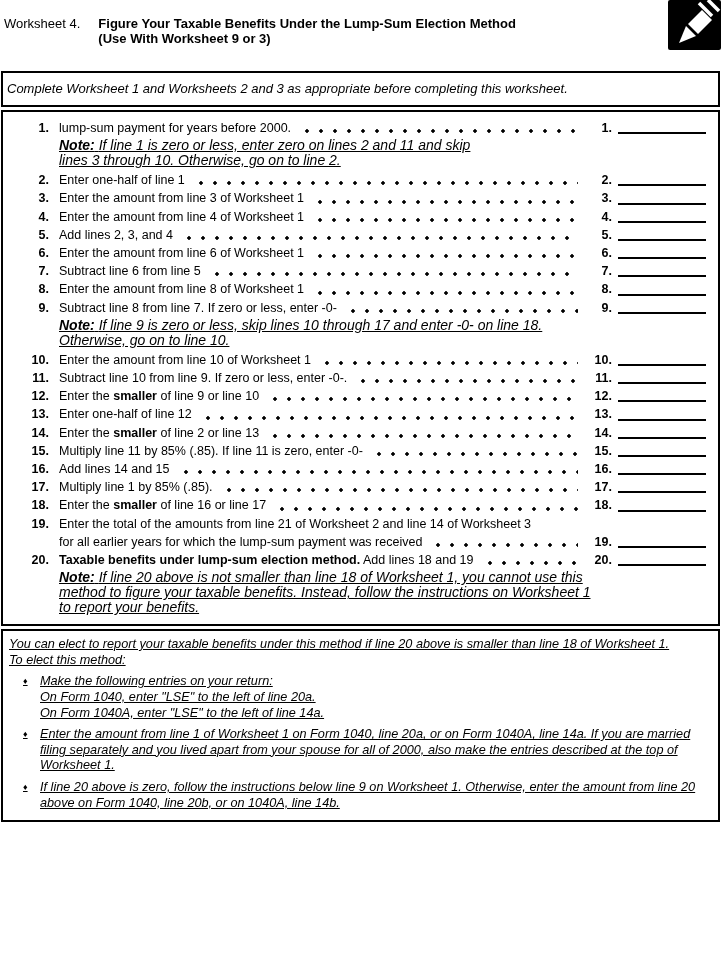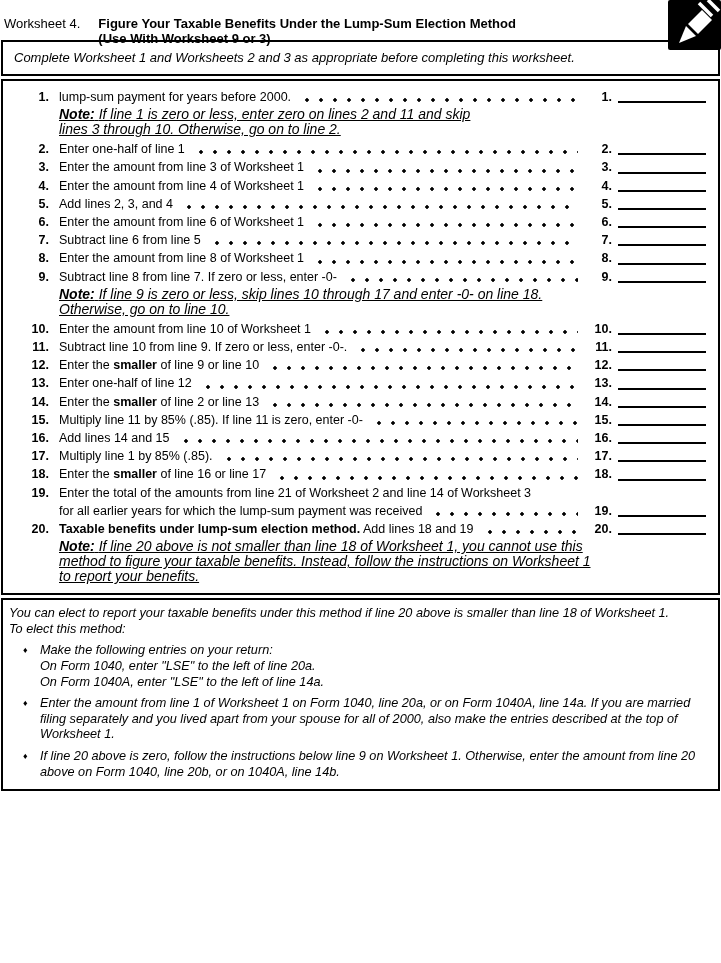--- a/index.html
+++ b/index.html
@@ -4,30 +4,30 @@
 <style>
   * { margin:0; padding:0; box-sizing:border-box; }
   html,body { background:#fff; }
   body {
     width:721px; height:963px; position:relative; color:#000;
     font-family:"Liberation Sans", sans-serif;
   }
   .page { position:absolute; inset:0; overflow:hidden; }
 
   
-  .header { position:relative; height:40px; }
+  .header { position:relative; height:71px; }
   .header-text { display:flex; padding:16px 0 0 4px; }
   .ws-label { font-size:13px; line-height:15px; flex:none; }
   .title-block { margin-left:18px; font-weight:bold; font-size:13px; line-height:15px; max-width:560px; }
   .pencil-box { position:absolute; right:0; top:0; width:53px; height:50px; }
 
   
   .box { border:2px solid #000; margin:0 1px; }
   .box + .box { margin-top:3px; }
-  .intro-box { padding:8px 10px 9px 11px; font-style:italic; font-size:13px; line-height:15px; }
+  .intro-box { padding:8px 10px 9px 4px; font-style:italic; font-size:13px; line-height:15px; }
 
   
   .lines-box { padding:7px 12px 6px 8px; font-size:12.5px; line-height:18.2px; }
   .row { display:flex; }
   .lnum { width:38px; text-align:right; font-weight:bold; flex:none; }
   .rbody { flex:1; margin-left:10px; min-width:0; }
   .flexline { display:flex;justify-content:flex-end; }
   .rtext { white-space:nowrap; flex:none; }
   .leader {
     flex:1 1 auto; min-width:10px; margin-left:7px;
@@ -38,21 +38,21 @@
   .anum { flex:none; width:32px; text-align:right; font-weight:bold; margin-left:2px; }
   .ablank { flex:none; width:88px; border-bottom:2px solid #000; margin-left:6px; margin-bottom:3px; align-self:flex-end; height:4px; }
   .note {
     margin:1px 0 3px 48px; font-style:italic; font-size:14px; line-height:15px;
     white-space:pre-line;
     text-decoration:underline;
   }
   .note-label { font-weight:bold; }
 
   
-  .election-box { padding:6px 16px 9px 6px; font-style:italic; font-size:12.7px; line-height:15.6px; }
+  .election-box { padding:6px 16px 9px 6px; font-style:italic; font-size:12.7px; line-height:15.6px;text-decoration:underline; }
   .e-intro { white-space:pre-line; }
   .bullet { display:flex; margin-top:6px; padding-left:14px; }
   .diamond { width:17px; flex:none; font-size:9px; line-height:15.6px; font-style:normal; }
   .btext { flex:1; white-space:pre-line; }
 </style>
 </head>
 <body>
 
 <div class="page">
 

